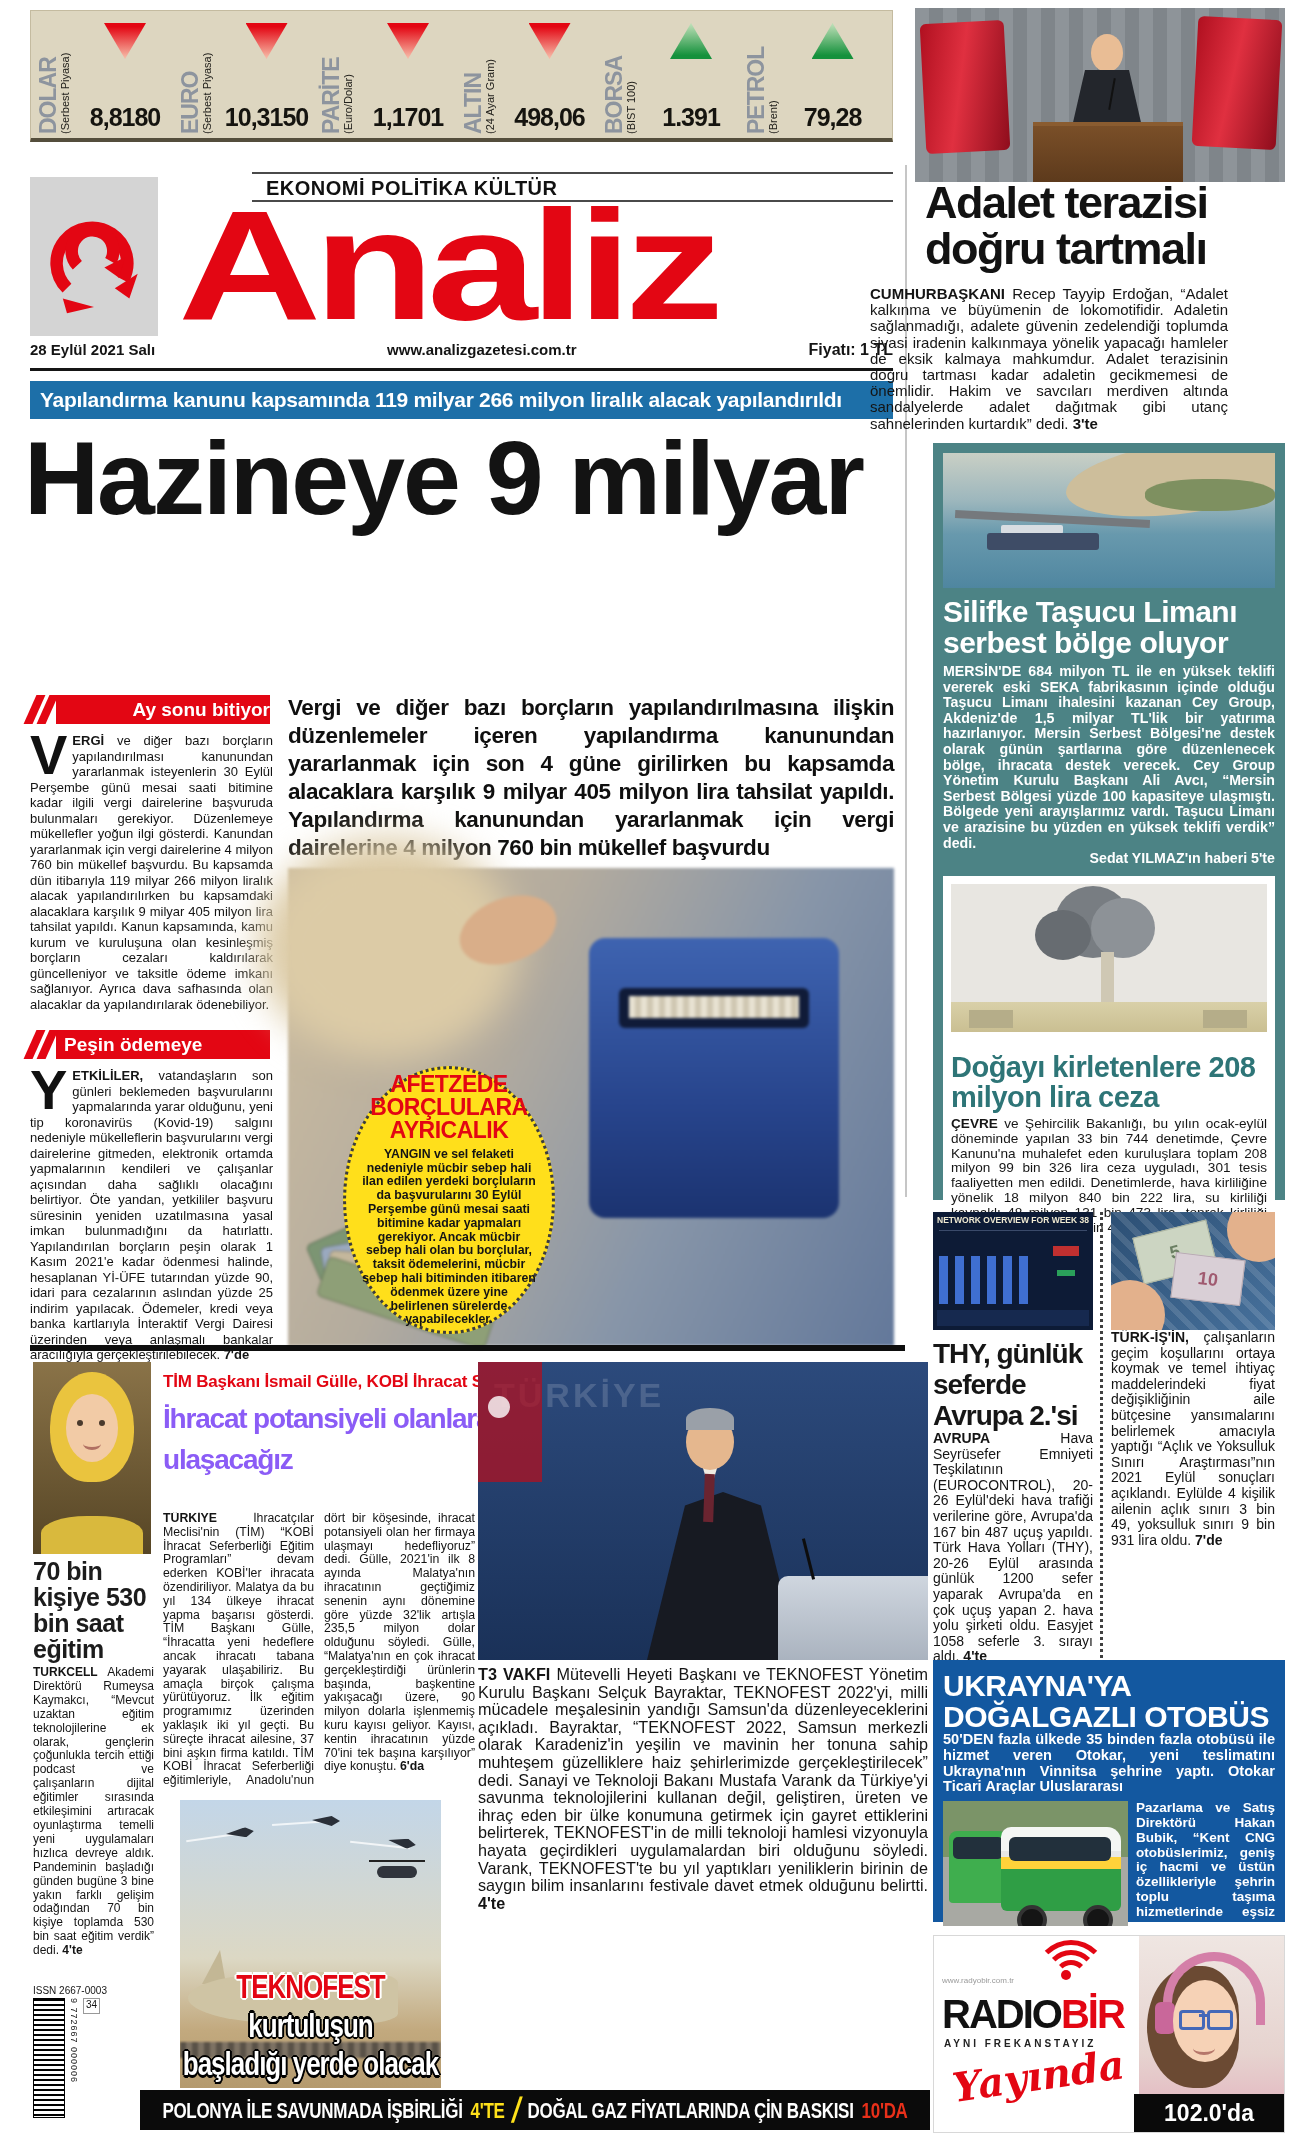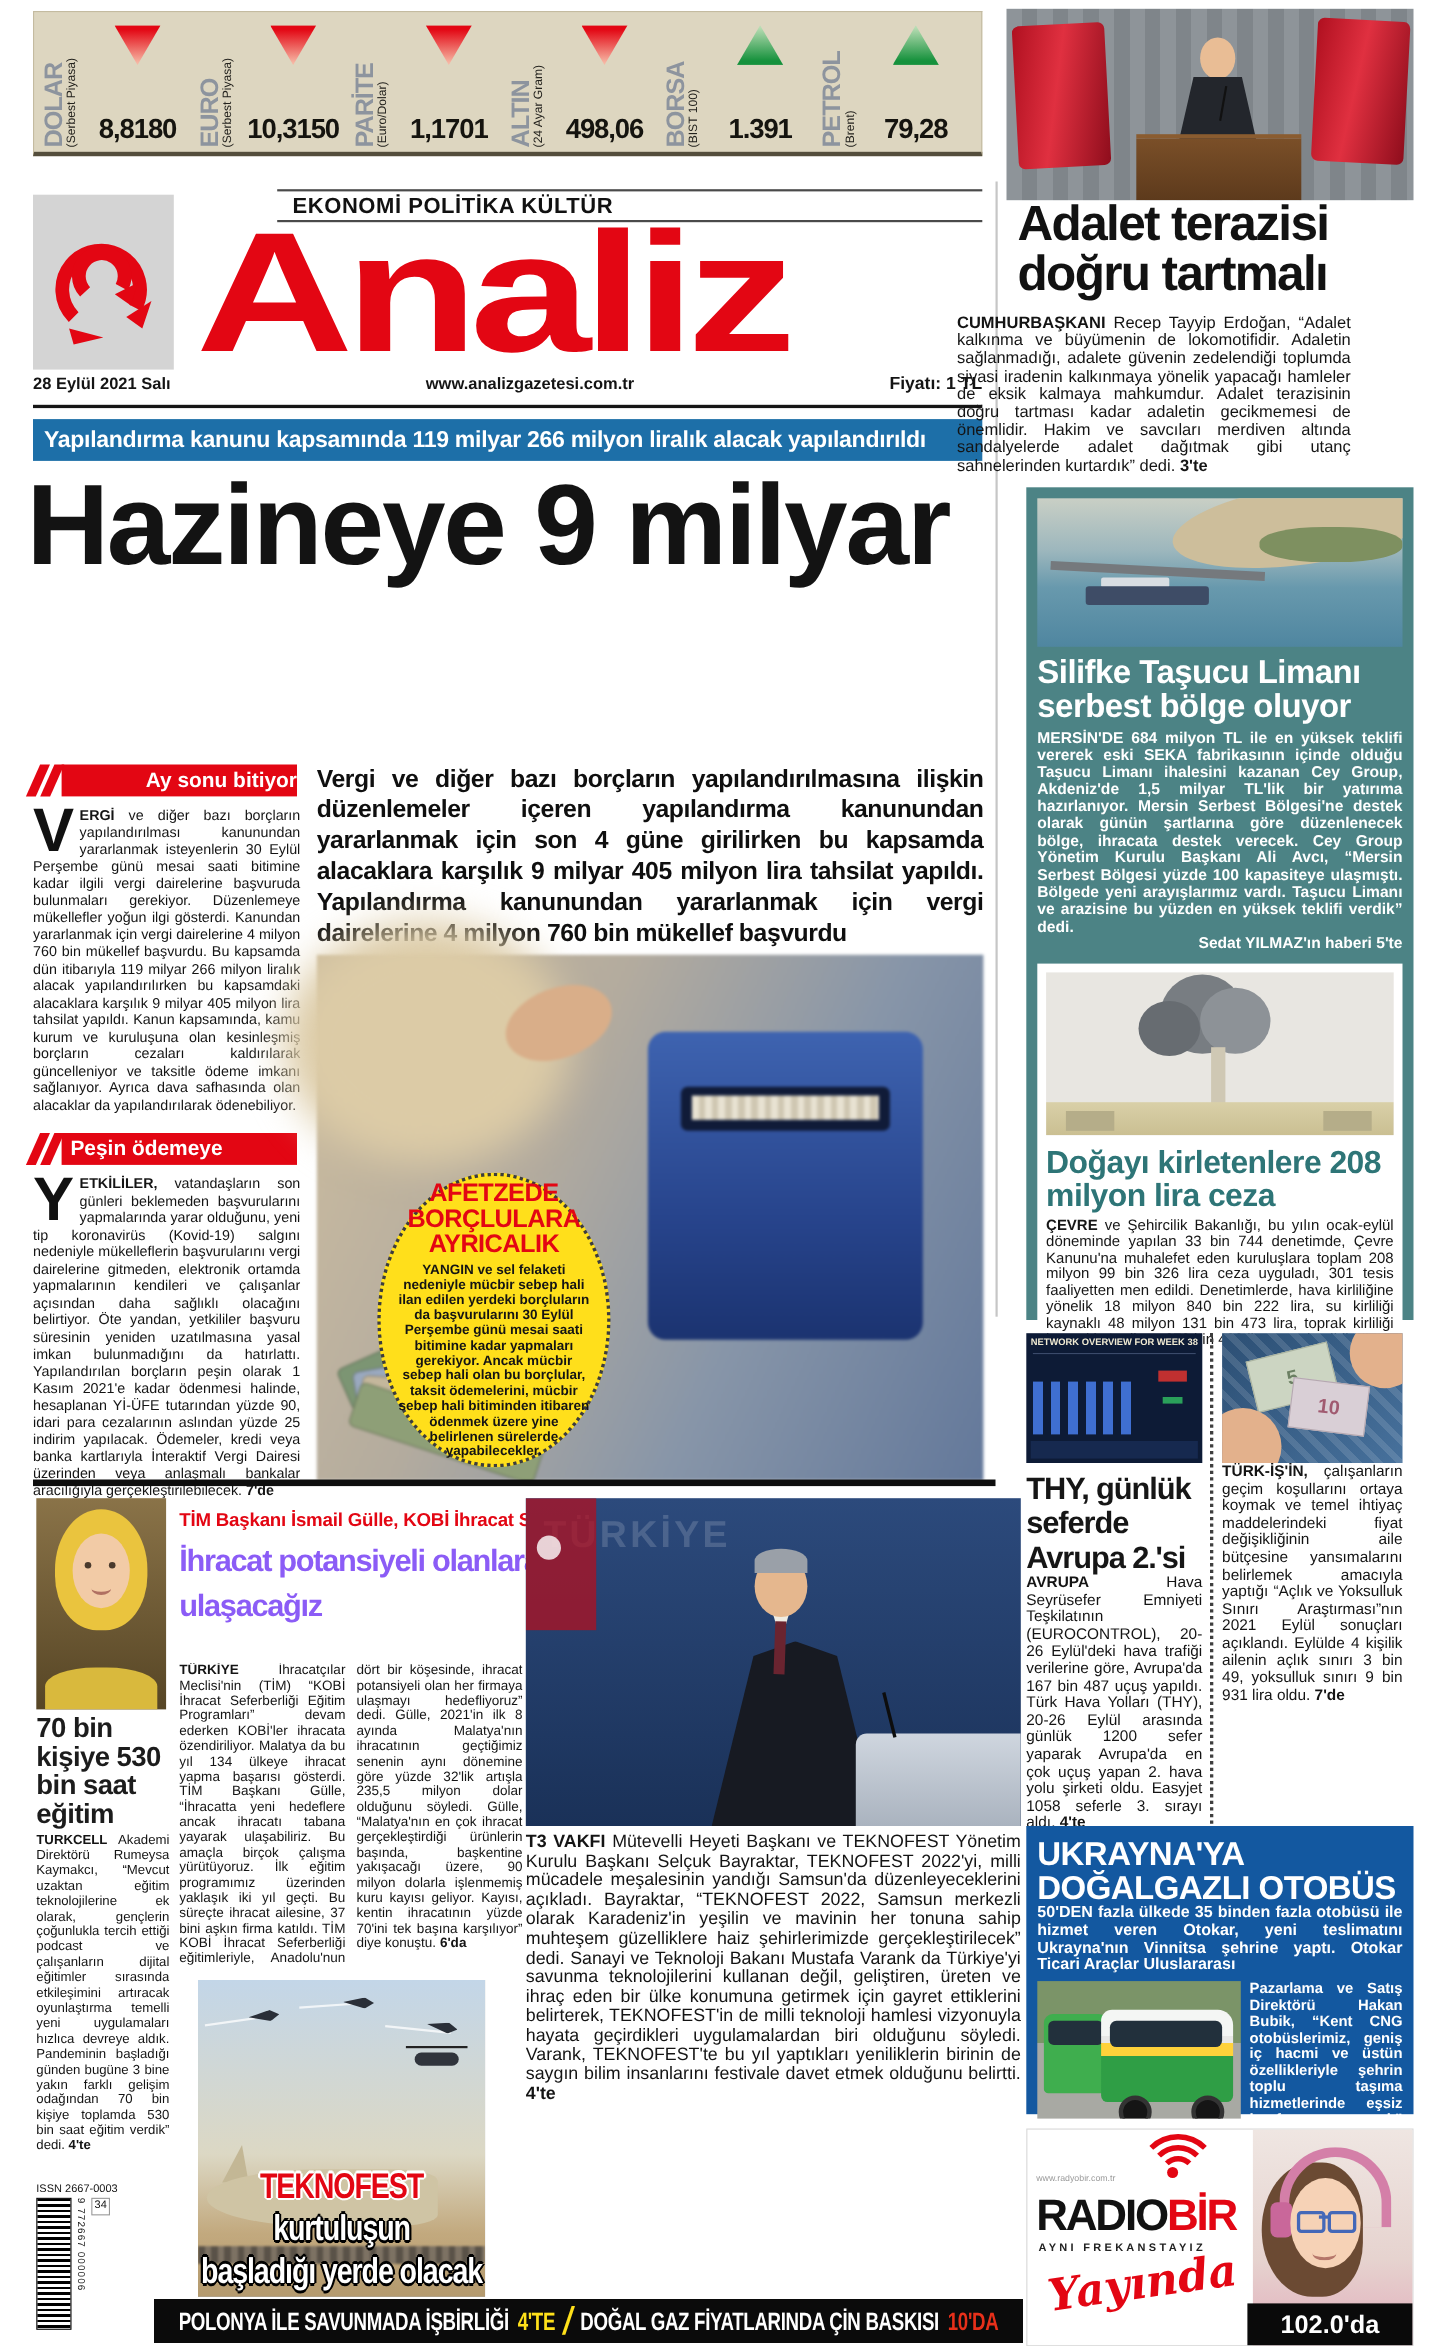--- a/index.html
+++ b/index.html
@@ -113,21 +113,21 @@
   
   .vdiv{left:905px;top:165px;width:2px;height:1032px;background:#c6c6c6;}
   .ad-h{left:925px;top:180px;width:358px;font-weight:bold;font-size:45px;line-height:46px;letter-spacing:-1.5px;color:#121212;}
   .ad-b{left:870px;top:286px;width:358px;font-size:15px;line-height:16.2px;}
 
   .teal{left:933px;top:443px;width:352px;height:757px;background:#4c8385;padding:10px;box-sizing:border-box;}
   .sil-h{color:#fff;font-weight:800;font-size:30px;line-height:31px;letter-spacing:-.5px;margin:8px 0 6px 0;}
   .sil-b{color:#fff;font-weight:bold;font-size:14.2px;line-height:15.6px;}
   .sil-by{display:block;text-align:right;font-weight:800;}
   .wpanel{background:#fff;margin-top:9px;padding:8px;height:352px;box-sizing:border-box;}
-  .dog-h{color:#2e7577;font-weight:800;font-size:29px;line-height:30px;letter-spacing:-.5px;margin:10px 0 5px 0;}
+  .dog-h{color:#2e7577;font-weight:800;font-size:29px;line-height:30px;letter-spacing:-.5px;margin:20px 0 5px 0;}
   .dog-b{font-size:13.6px;line-height:14.9px;color:#161616;}
 
   .twin{left:933px;top:1212px;width:352px;height:446px;display:flex;}
   .twinL{width:170px;padding-right:7px;border-right:3px dotted #3f3f3f;box-sizing:border-box;}
   .twinR{width:172px;padding-left:8px;box-sizing:border-box;}
   .twin-h{font-weight:bold;font-size:28px;line-height:31px;letter-spacing:-1px;color:#161616;margin-top:8px;}
   .twin-b{font-size:14px;line-height:15.6px;margin-top:5px;}
 
   .ukr{left:933px;top:1660px;width:352px;height:262px;background:#1358a0;padding:10px;box-sizing:border-box;}
   .ukr-h{color:#fff;font-weight:800;font-size:30px;line-height:31px;letter-spacing:-.5px;}

